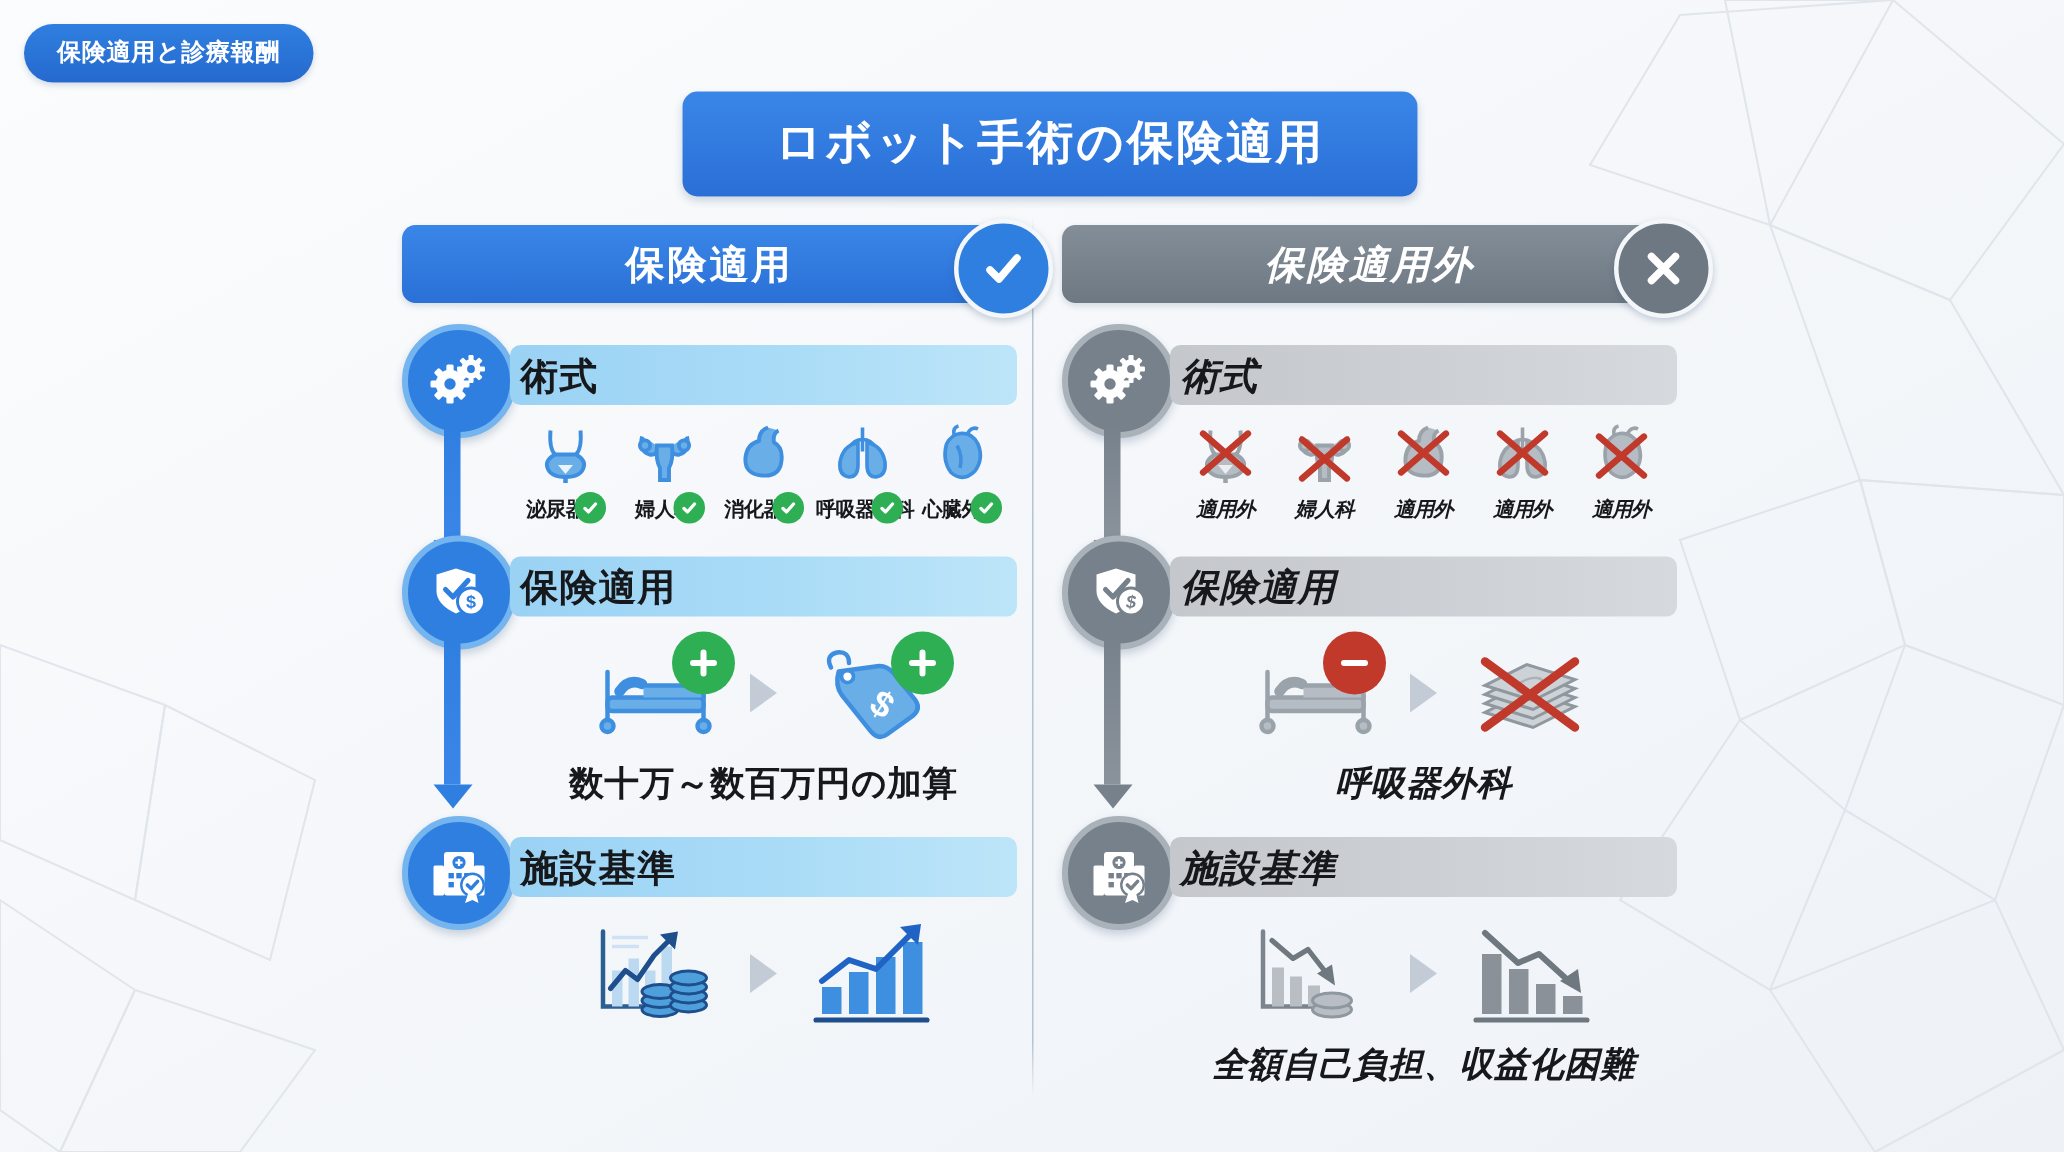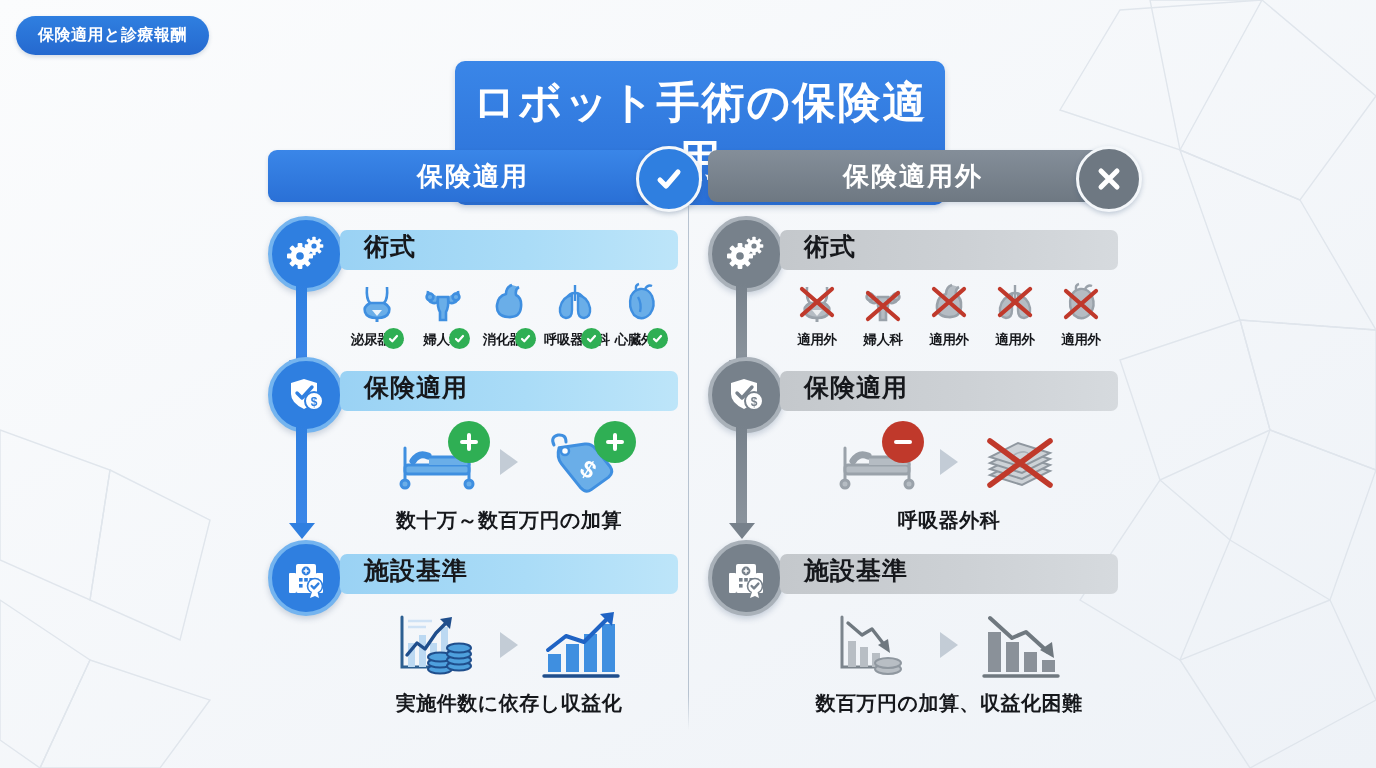--- a/index.html
+++ b/index.html
@@ -23,34 +23,34 @@
     white-space:nowrap;
   }
 
   
   .main-title{
     position:absolute;left:455px;top:61px;width:490px;
     text-align:center;
     background:linear-gradient(180deg,#3a86e8,#2a6fd6);
     color:#fff;border-radius:10px;
     padding:13px 0 15px;
-    font-size:43px;font-weight:700;letter-spacing:2px;
+    font-size:31px;font-weight:700;letter-spacing:2px;
     box-shadow:0 3px 6px rgba(40,70,110,.20);
   }
 
   
   .divider{
     position:absolute;left:688px;top:145px;width:1px;height:585px;
     background:linear-gradient(180deg,rgba(190,200,212,0),rgba(180,192,206,.95) 6%,rgba(180,192,206,.95) 94%,rgba(190,200,212,0));
   }
 
   
   .col{position:absolute;top:150px;width:410px;}
   .col.left{left:268px;}
-  .col.right{left:708px;}
+  .col.right{left:708px;font-style:italic;}
 
   .col-head{
     position:relative;height:52px;border-radius:9px;
     display:flex;align-items:center;justify-content:center;
     font-size:26px;font-weight:700;color:#fff;letter-spacing:2px;
     box-shadow:0 2px 4px rgba(40,70,110,.16);
   }
   .left .col-head{background:linear-gradient(180deg,#3a86e8,#2a70d6);}
   .right .col-head{background:linear-gradient(180deg,#848e99,#6e7882);}
   .head-badge{
@@ -60,21 +60,21 @@
     box-shadow:0 2px 5px rgba(40,70,110,.25);
     border:3px solid #f4f7fa;
   }
   .left .head-badge{background:#2f7fe0;}
   .right .head-badge{background:#6e7882;}
 
   
   .row{position:relative;margin-top:28px;}
   .row-bar{
     position:relative;margin-left:72px;height:40px;border-radius:7px;
-    display:flex;align-items:flex-start;padding-left:24px;
+    display:flex;align-items:center;padding-left:7px;
     font-size:25px;font-weight:700;color:#16181c;letter-spacing:1px;
   }
   .left .row-bar{background:linear-gradient(90deg,#9ad2f4 0%,#aadcf7 55%,#bde5f9 100%);}
   .right .row-bar{background:linear-gradient(90deg,#c4c8cc 0%,#cdd1d5 55%,#d6dade 100%);}
 
   .node{
     position:absolute;left:0;top:-14px;width:68px;height:68px;border-radius:50%;
     display:flex;align-items:center;justify-content:center;
     box-shadow:0 3px 6px rgba(40,70,110,.22);
   }
@@ -102,21 +102,21 @@
   .organ .cross{position:absolute;inset:0;display:flex;align-items:center;justify-content:center;}
   .organ .cap{font-size:13.5px;font-weight:700;color:#16181c;margin-top:3px;letter-spacing:-.4px;white-space:nowrap;}
 
   .flow{display:flex;align-items:center;justify-content:center;gap:10px;height:86px;margin-top:2px;}
   .flow .slot{position:relative;width:104px;height:86px;display:flex;align-items:center;justify-content:center;}
   .flow .tri{width:0;height:0;border-top:13px solid transparent;border-bottom:13px solid transparent;border-left:18px solid #c3ccd6;}
   .badge-circ{position:absolute;width:42px;height:42px;border-radius:50%;display:flex;align-items:center;justify-content:center;}
   .badge-circ.plus{background:#2faf54;right:0;top:2px;}
   .badge-circ.minus{background:#c0392b;right:6px;top:2px;}
 
-  .caption{text-align:center;font-size:20px;font-weight:700;color:#16181c;letter-spacing:.5px;margin-top:2px;}
+  .caption{text-align:center;font-size:23px;font-weight:700;color:#16181c;letter-spacing:.5px;margin-top:2px;}
   .right .caption{color:#16181c;}
 </style>
 </head>
 <body>
 
 <svg id="bg-pattern" width="1376" height="768" viewBox="0 0 1376 768">
   <defs>
     <linearGradient id="bgg" x1="0" y1="0" x2="1" y2="1">
       <stop offset="0" stop-color="#fbfcfd"></stop>
       <stop offset="1" stop-color="#eef2f7"></stop>
@@ -401,21 +401,20 @@
                   <rect x="28" y="34" width="13" height="28"></rect>
                   <rect x="46" y="24" width="13" height="38"></rect>
                   <rect x="64" y="14" width="13" height="48"></rect>
                 </g>
               <path d="M10 40 L28 26 L46 32 L72 6" stroke="#1f63c4" stroke-width="4" fill="none" stroke-linecap="round" stroke-linejoin="round"></path>
               <path d="M62 4 L76 2 L74 16 Z" fill="#1f63c4"></path>
               <path d="M6 66 L80 66" stroke="#1f4e8c" stroke-width="3.4" stroke-linecap="round"></path>
             </svg>
           </div>
         </div>
-        <div class="caption">実施件数に依存し収益化</div>
       </div>
     </div>
 
   </div>
 
   <div class="col right">
 
     <div class="col-head">
       <span>保険適用外</span>
       <span class="head-badge">
@@ -660,19 +659,19 @@
                   <rect x="28" y="32" width="13" height="30"></rect>
                   <rect x="46" y="42" width="13" height="20"></rect>
                   <rect x="64" y="50" width="13" height="12"></rect>
                 </g>
               <path d="M12 8 L34 28 L48 22 L70 42" stroke="#6f787f" stroke-width="4" fill="none" stroke-linecap="round" stroke-linejoin="round"></path>
               <path d="M62 40 L76 48 L74 32 Z" fill="#6f787f"></path>
               <path d="M6 66 L80 66" stroke="#6f787f" stroke-width="3.4" stroke-linecap="round"></path>
             </svg>
           </div>
         </div>
-        <div class="caption">数百万円の加算、収益化困難</div>
+        <div class="caption">全額自己負担、収益化困難</div>
       </div>
     </div>
 
   </div>
 
 </div>
 
 </body></html>

